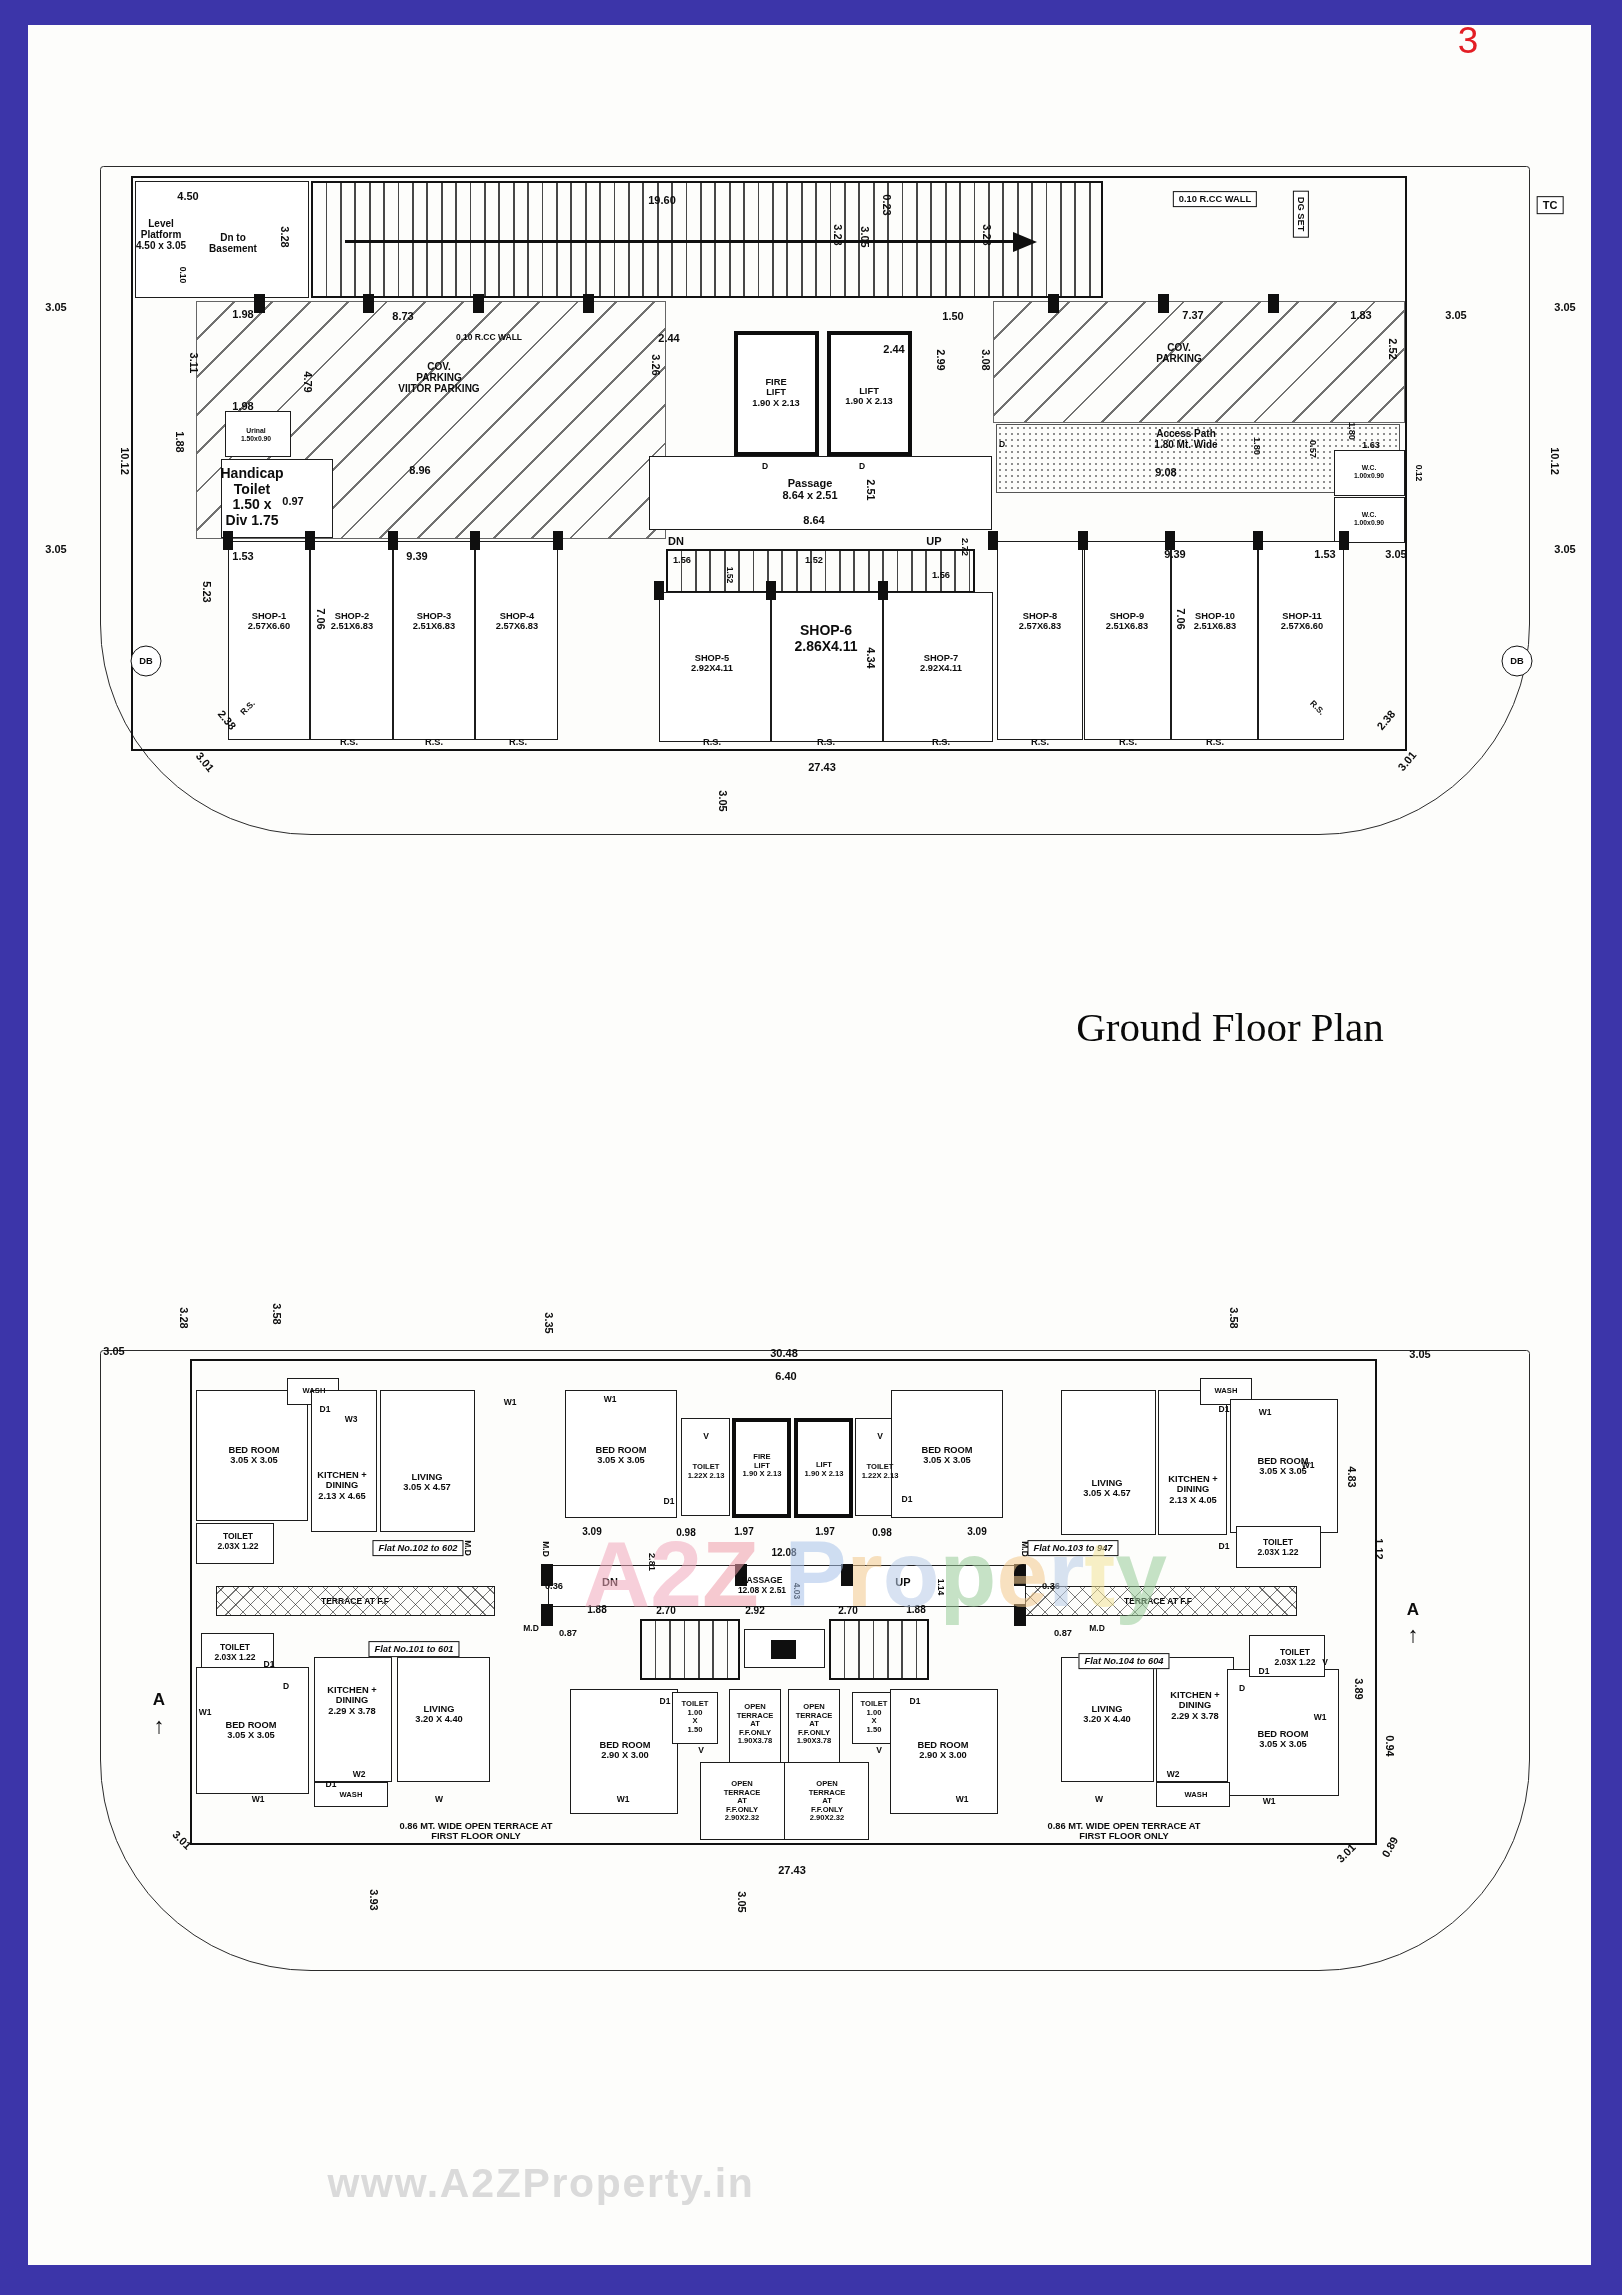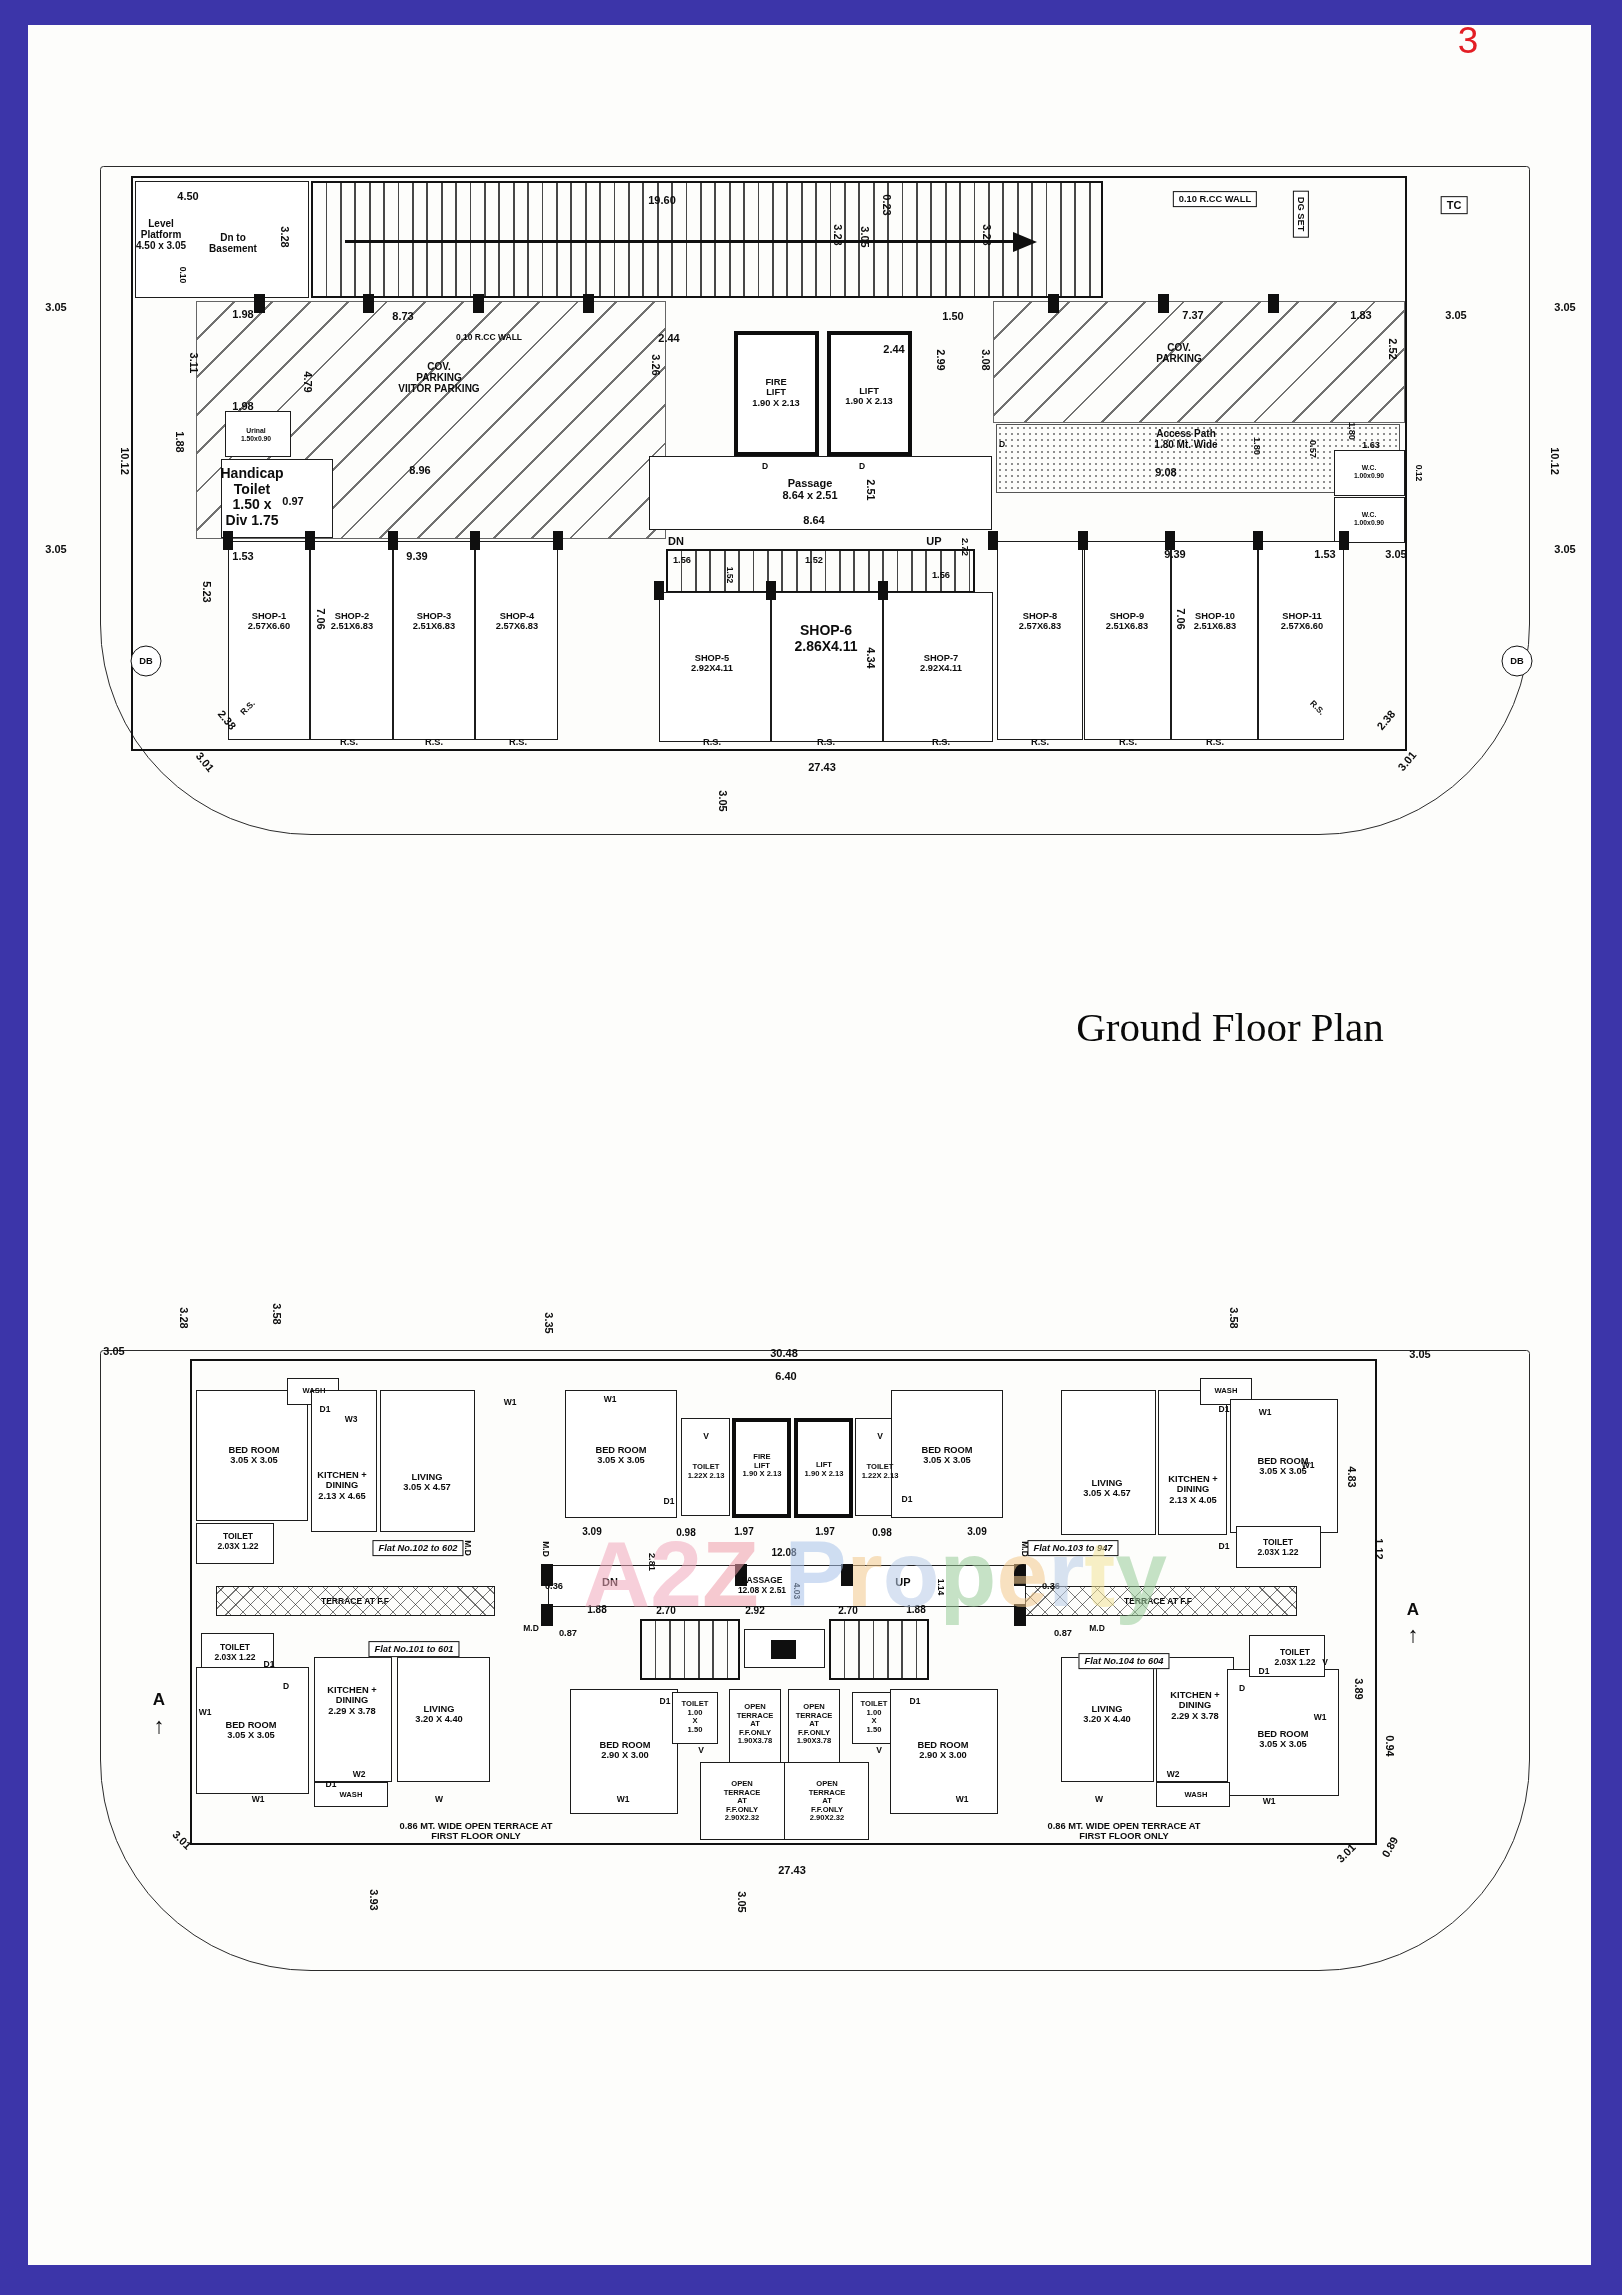--- a/index.html
+++ b/index.html
@@ -103,21 +103,21 @@
 Basement</div>
         <div class="lbl ctr" style="left: 182px; top: 275px; font-size: 8.5px; transform: translate(-50%, -50%) rotate(90deg);">0.10</div>
         <div class="lbl ctr" style="left: 285px; top: 237px; transform: translate(-50%, -50%) rotate(90deg);">3.28</div>
         <div class="lbl ctr" style="left: 662px; top: 200px;">19.60</div>
         <div class="lbl ctr" style="left: 838px; top: 235px; transform: translate(-50%, -50%) rotate(90deg);">3.28</div>
         <div class="lbl ctr" style="left: 865px; top: 237px; transform: translate(-50%, -50%) rotate(90deg);">3.05</div>
         <div class="lbl ctr" style="left: 887px; top: 205px; transform: translate(-50%, -50%) rotate(90deg);">0.23</div>
         <div class="lbl ctr" style="left: 987px; top: 235px; transform: translate(-50%, -50%) rotate(90deg);">3.28</div>
         <div class="lbl ctr boxed" style="left: 1215px; top: 199px; font-size: 9.3px;">0.10 R.CC WALL</div>
         <div class="lbl ctr boxed" style="left: 1301px; top: 214px; font-size: 9.3px; transform: translate(-50%, -50%) rotate(90deg);">DG SET</div>
-        <div class="lbl ctr boxed" style="left: 1454px; top: 205px;">TC</div>
+        <div class="lbl ctr boxed" style="left: 1550px; top: 205px;">TC</div>
         <div class="lbl ctr" style="left: 56px; top: 307px;">3.05</div>
         <div class="lbl ctr" style="left: 56px; top: 549px;">3.05</div>
         <div class="lbl ctr" style="left: 125px; top: 461px; transform: translate(-50%, -50%) rotate(90deg);">10.12</div>
         <div class="lbl ctr" style="left: 1565px; top: 307px;">3.05</div>
         <div class="lbl ctr" style="left: 1565px; top: 549px;">3.05</div>
         <div class="lbl ctr" style="left: 1555px; top: 461px; transform: translate(-50%, -50%) rotate(90deg);">10.12</div>
         <div class="lbl ctr" style="left: 243px; top: 314px;">1.98</div>
         <div class="lbl ctr" style="left: 403px; top: 316px;">8.73</div>
         <div class="lbl ctr" style="left: 489px; top: 338px; font-size: 8.5px;">0.10 R.CC WALL</div>
         <div class="lbl ctr" style="left: 669px; top: 338px;">2.44</div>
@@ -477,15 +477,16 @@
         <span class="wm-letter" style="color: rgb(185, 204, 232);">o</span>
         <span class="wm-letter" style="color: rgb(153, 204, 153);">p</span>
         <span class="wm-letter" style="color: rgb(243, 201, 142);">e</span>
         <span class="wm-letter" style="color: rgb(185, 204, 232);">r</span>
         <span class="wm-letter" style="color: rgb(243, 229, 154);">t</span>
         <span class="wm-letter" style="color: rgb(153, 204, 153);">y</span>
       </div>
   </div>
 
 
+  <div class="wm-bottom" style="left:541px;top:2183px;">www.A2ZProperty.in</div>
 
 </div>
 
 
 </body></html>

